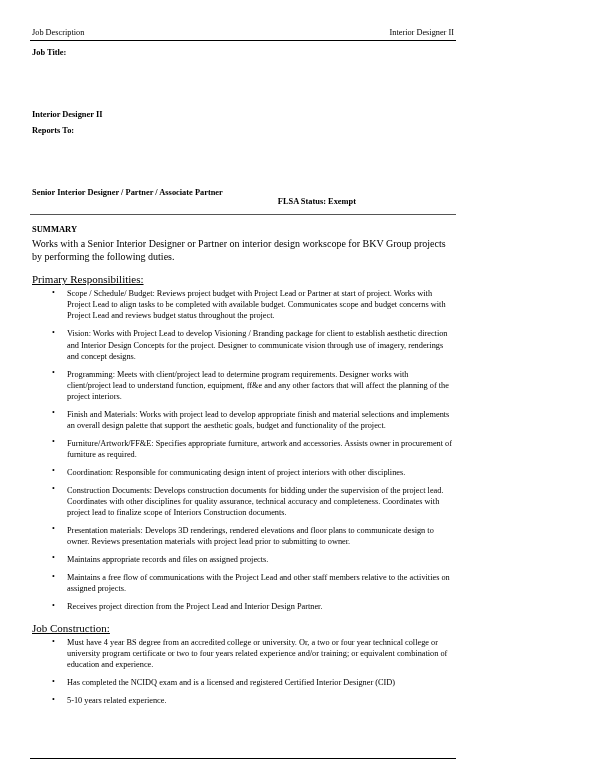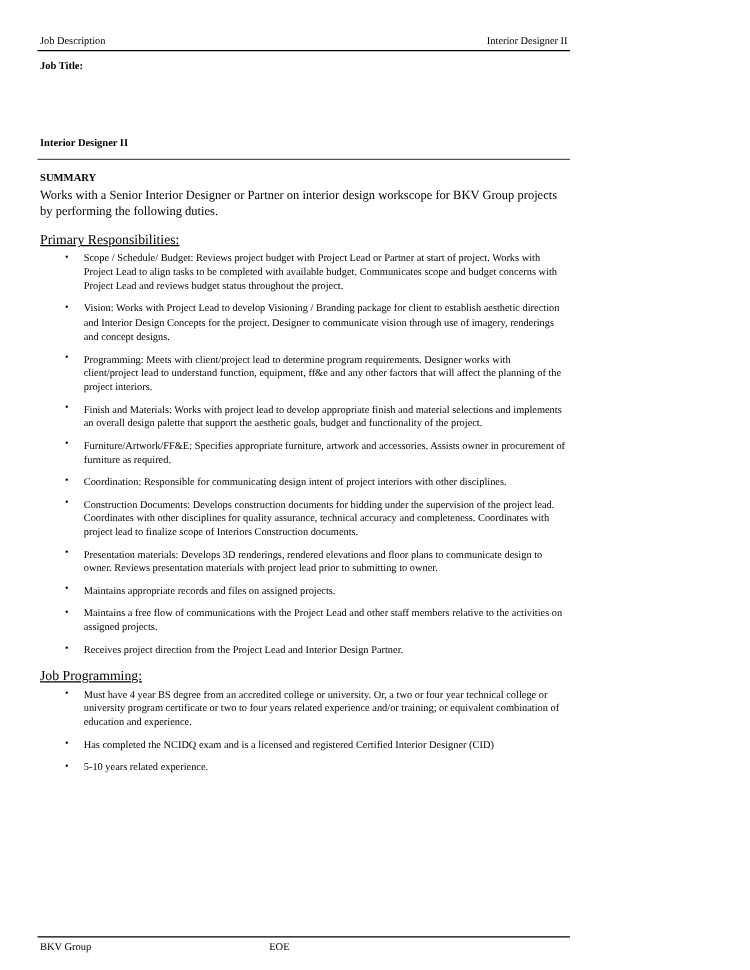--- a/index.html
+++ b/index.html
@@ -117,20 +117,28 @@
     <span>Job Description</span>
     <span>Interior Designer II</span>
   </div>
   <div class="rule"></div>
 
   <div class="field-row">
     <span class="field-label">Job Title:</span>
     <span class="field-value">Interior Designer II</span>
   </div>
 
+  <div class="field-row">
+    <span class="field-label">Reports To:</span>
+    <span class="field-value">Senior Interior Designer / Partner / Associate Partner</span>
+    <span class="field-right">
+      <span>FLSA Status:</span>
+      <span>Exempt</span>
+    </span>
+  </div>
 
   <div class="sep"></div>
   <div class="rule thin"></div>
 
   <div class="section-title">SUMMARY</div>
   <div class="para">Works with a Senior Interior Designer or Partner on interior design workscope for BKV Group projects by performing the following duties.</div>
 
   <div class="sub-head">Primary Responsibilities:</div>
   <ul class="bullets">
     <li>Scope / Schedule/ Budget:  Reviews project budget with Project Lead or Partner at start of project.  Works with Project Lead to align tasks to be completed with available budget.  Communicates scope and budget concerns with Project Lead and reviews budget status throughout the project.</li>
@@ -139,28 +147,24 @@
     <li>Finish and Materials:  Works with project lead to develop appropriate finish and material selections and implements an overall design palette that support the aesthetic goals, budget and functionality of the project.</li>
     <li>Furniture/Artwork/FF&amp;E:  Specifies appropriate furniture, artwork and accessories.  Assists owner in procurement of furniture as required.</li>
     <li>Coordination: Responsible for communicating design intent of project interiors with other disciplines.</li>
     <li>Construction Documents:  Develops construction documents for bidding under the supervision of the project lead.  Coordinates with other disciplines for quality assurance, technical accuracy and completeness. Coordinates with project lead to finalize scope of Interiors Construction documents.</li>
     <li>Presentation materials:  Develops 3D renderings, rendered elevations and floor plans to communicate design to owner.  Reviews presentation materials with project lead prior to submitting to owner.</li>
     <li>Maintains appropriate records and files on assigned projects.</li>
     <li>Maintains a free flow of communications with the Project Lead and other staff members relative to the activities on assigned projects.</li>
     <li>Receives project direction from the Project Lead and Interior Design Partner.</li>
   </ul>
 
-  <div class="sub-head">Job Programming:</div>
+  <div class="sub-head">Job Construction:</div>
   <ul class="bullets">
     <li>Must have 4 year BS degree from an accredited college or university. Or, a two or four year technical college or university program certificate or two to four years related experience and/or training; or equivalent combination of education and experience.</li>
     <li>Has completed the NCIDQ exam and is a licensed and registered Certified Interior Designer (CID)</li>
     <li>5-10 years related experience.</li>
   </ul>
 
   <div class="footer">
     <div class="footer-rule"></div>
-    <div class="footer-row">
-      <span class="footer-left">BKV Group</span>
-      <span class="footer-center">EOE</span>
-    </div>
   </div>
 
 </div>
 
 </body></html>

